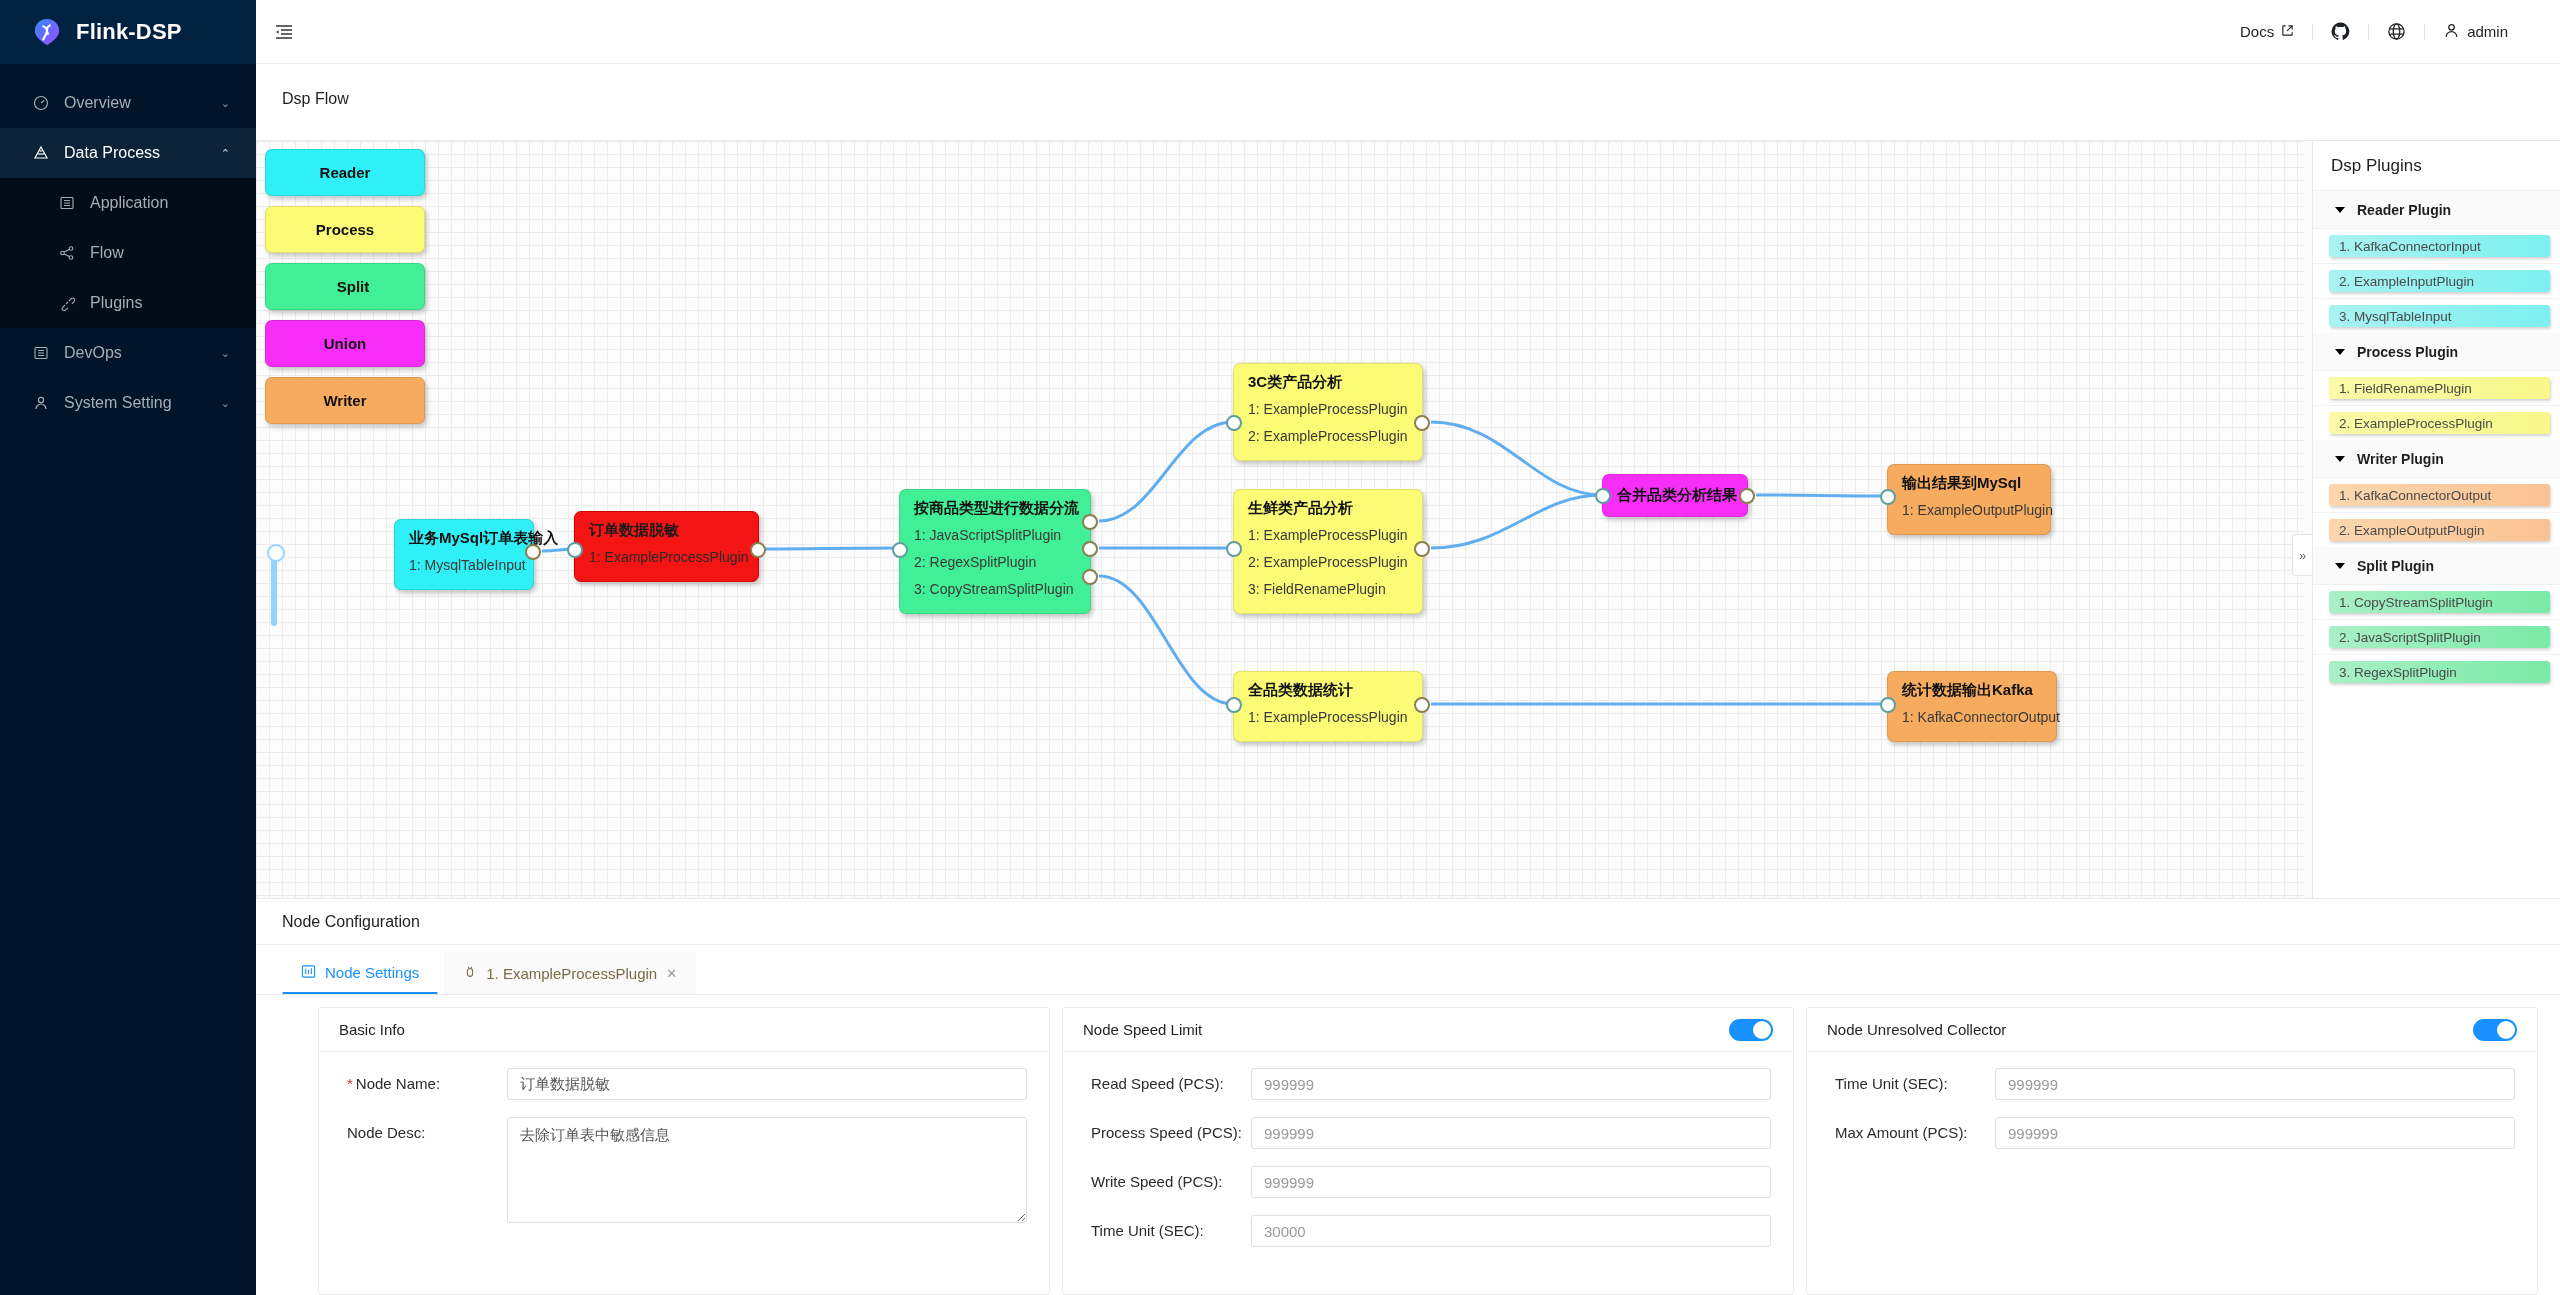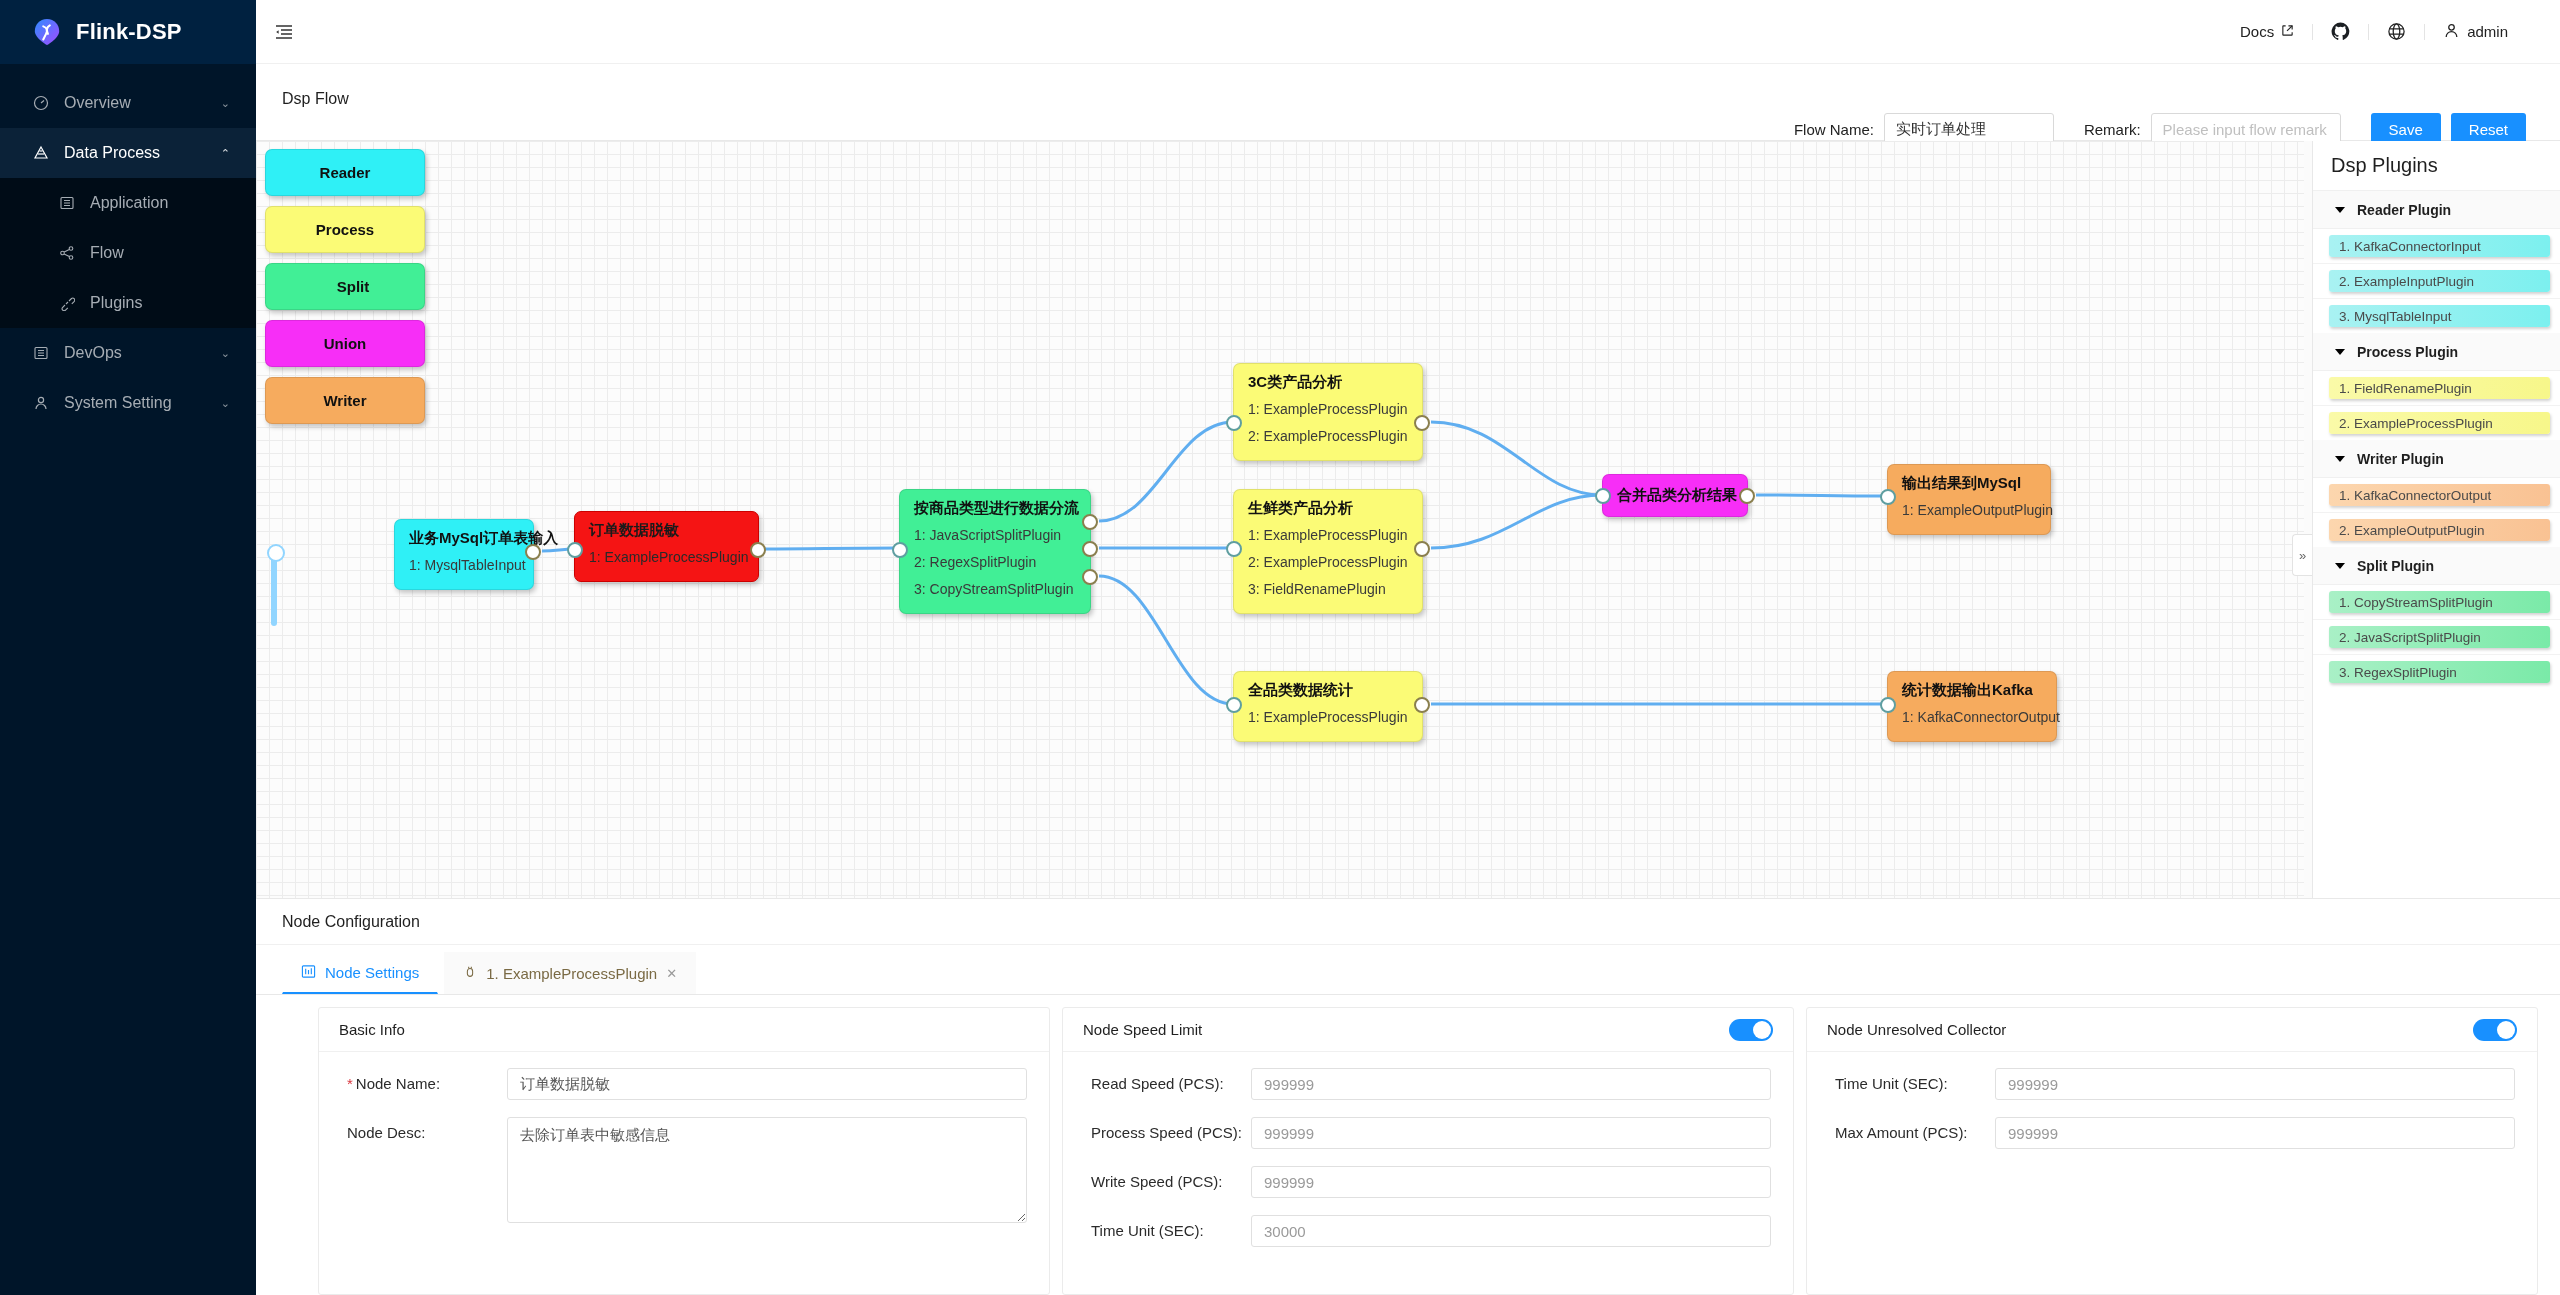--- a/index.html
+++ b/index.html
@@ -141,21 +141,21 @@
     border:2px solid #91d5ff; background:#fff;
   }
 
   
   #plugin-panel {
     position: absolute; right: 0; top: 141px; width: 248px; height: 757px;
     background: #fff; border-left: 1px solid #e8e8e8; overflow: hidden;
   }
   #plugin-title {
     height: 50px; display: flex; align-items: center; padding-left: 18px;
-    font-size: 20px; color: #1f1f1f; border-bottom: 1px solid #f0f0f0;
+    font-size: 17px; color: #1f1f1f; border-bottom: 1px solid #f0f0f0;
   }
   .pg-header {
     height: 38px; display: flex; align-items: center; gap: 12px;
     padding-left: 22px; font-size: 14px; font-weight: bold; color: #1f1f1f;
     background: #fafafa; border-bottom: 1px solid #f0f0f0; cursor: pointer;
   }
   .pg-header .caret {
     width: 0; height: 0; border-left: 5px solid transparent;
     border-right: 5px solid transparent; border-top: 6px solid #000;
   }
@@ -388,28 +388,20 @@
             <path d="M3 14 a5 5 0 0 1 10 0"></path>
         </svg>
       </span>
       <span>admin</span>
     </div>
   </div>
 </div>
 
 <div id="flow-header">
   <div id="flow-title">Dsp Flow</div>
-  <div id="flow-controls">
-    <span class="fc-label">Flow Name:</span>
-    <input id="flow-name-input" class="fc-input" value="实时订单处理" style="">
-    <span class="fc-label">Remark:</span>
-    <input id="flow-remark-input" class="fc-input" placeholder="Please input flow remark" style="">
-    <button class="btn-primary">Save</button>
-    <button class="btn-primary">Reset</button>
-  </div>
 </div>
 
 <div id="canvas-wrap">
   <div id="canvas">
 
     <svg id="edges">
       <g fill="none" stroke="#60aef0" stroke-width="3">
 
         <path d="M286 410 C300 410 306 408 318 408"></path>
 

